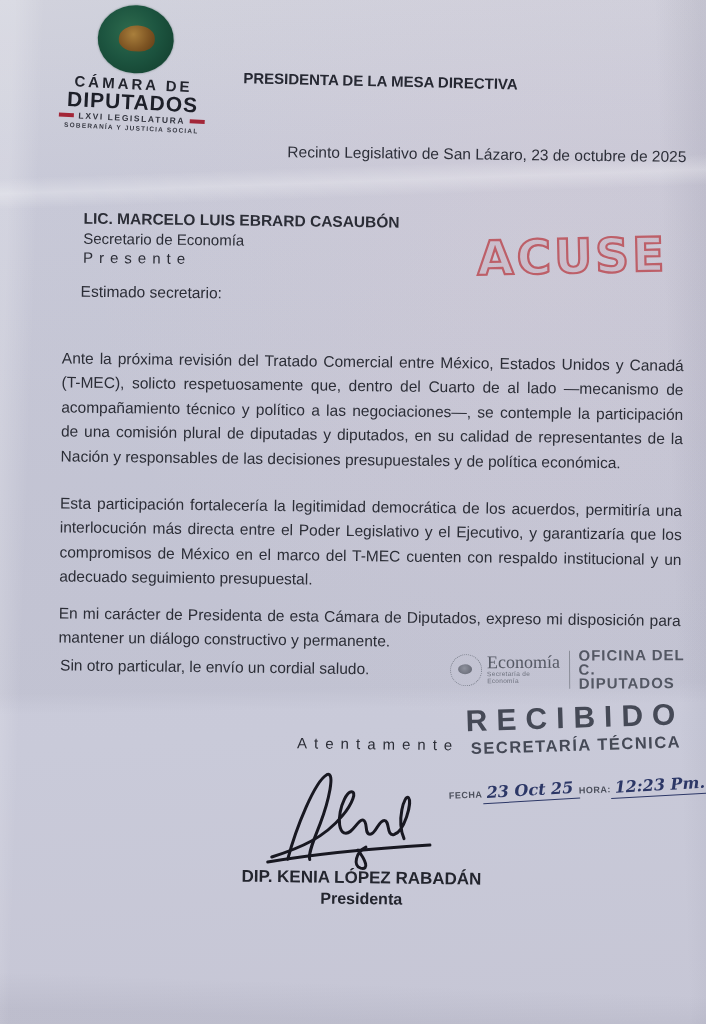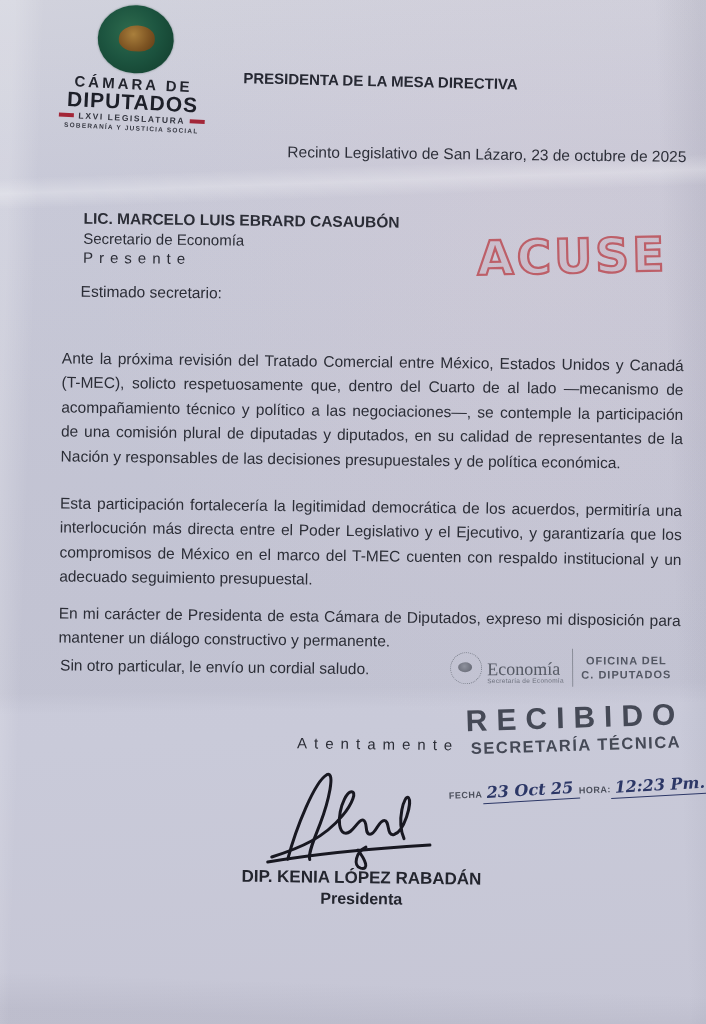--- a/index.html
+++ b/index.html
@@ -59,28 +59,28 @@
 
   
   .para{left:60px;width:622px;font-size:15.5px;line-height:24.5px;text-align:justify;color:#2b2d36;}
   .p1{top:334px;}
   .p2{top:479px;}
   .p3{top:589px;}
   .closing{left:62px;top:660px;font-size:15.5px;}
 
   
   .econ{left:452px;top:646px;width:244px;display:flex;align-items:center;gap:8px;color:#5d616d;transform:rotate(-1deg);}
-  .econ-left{display:flex;align-items:flex-end;gap:5px;}
+  .econ-left{display:flex;align-items:flex-start;gap:5px;}
   .econ-seal{width:30px;height:30px;border-radius:50%;border:1.5px dotted #7d818d;position:relative;flex:0 0 auto;}
   .econ-seal::after{content:"";position:absolute;left:7px;top:9px;width:14px;height:10px;border-radius:50%;
                     background:radial-gradient(circle at 45% 40%, #8f929e 0%, #6d707c 70%);}
   .econ-word{font-family:"Liberation Serif", serif;font-size:18px;color:#555964;line-height:16px;}
   .econ-sub{font-size:6.5px;letter-spacing:.3px;color:#6d717d;}
   .econ-div{width:1.5px;height:38px;background:#8a8d98;}
-  .econ-office{font-size:11px;font-weight:bold;letter-spacing:1px;color:#535763;line-height:14px;text-align:center;}
+  .econ-office{font-size:15px;font-weight:bold;letter-spacing:1px;color:#535763;line-height:14px;}
 
   
   .recibido{left:450px;top:698px;width:256px;text-align:center;color:#42465261;transform:rotate(-2.5deg);}
   .recibido .l1{font-size:30px;font-weight:900;letter-spacing:9px;color:#454956;}
   .recibido .l2{font-size:16.5px;font-weight:bold;letter-spacing:1.5px;color:#454956;margin-top:1px;}
 
   
   .fechahora{left:452px;top:776px;width:250px;transform:rotate(-3deg);white-space:nowrap;}
   .fh-label{font-size:9px;font-weight:bold;color:#4c505c;letter-spacing:.5px;}
   .hw{display:inline-block;font-family:"DejaVu Serif", serif;font-style:italic;font-weight:bold;

